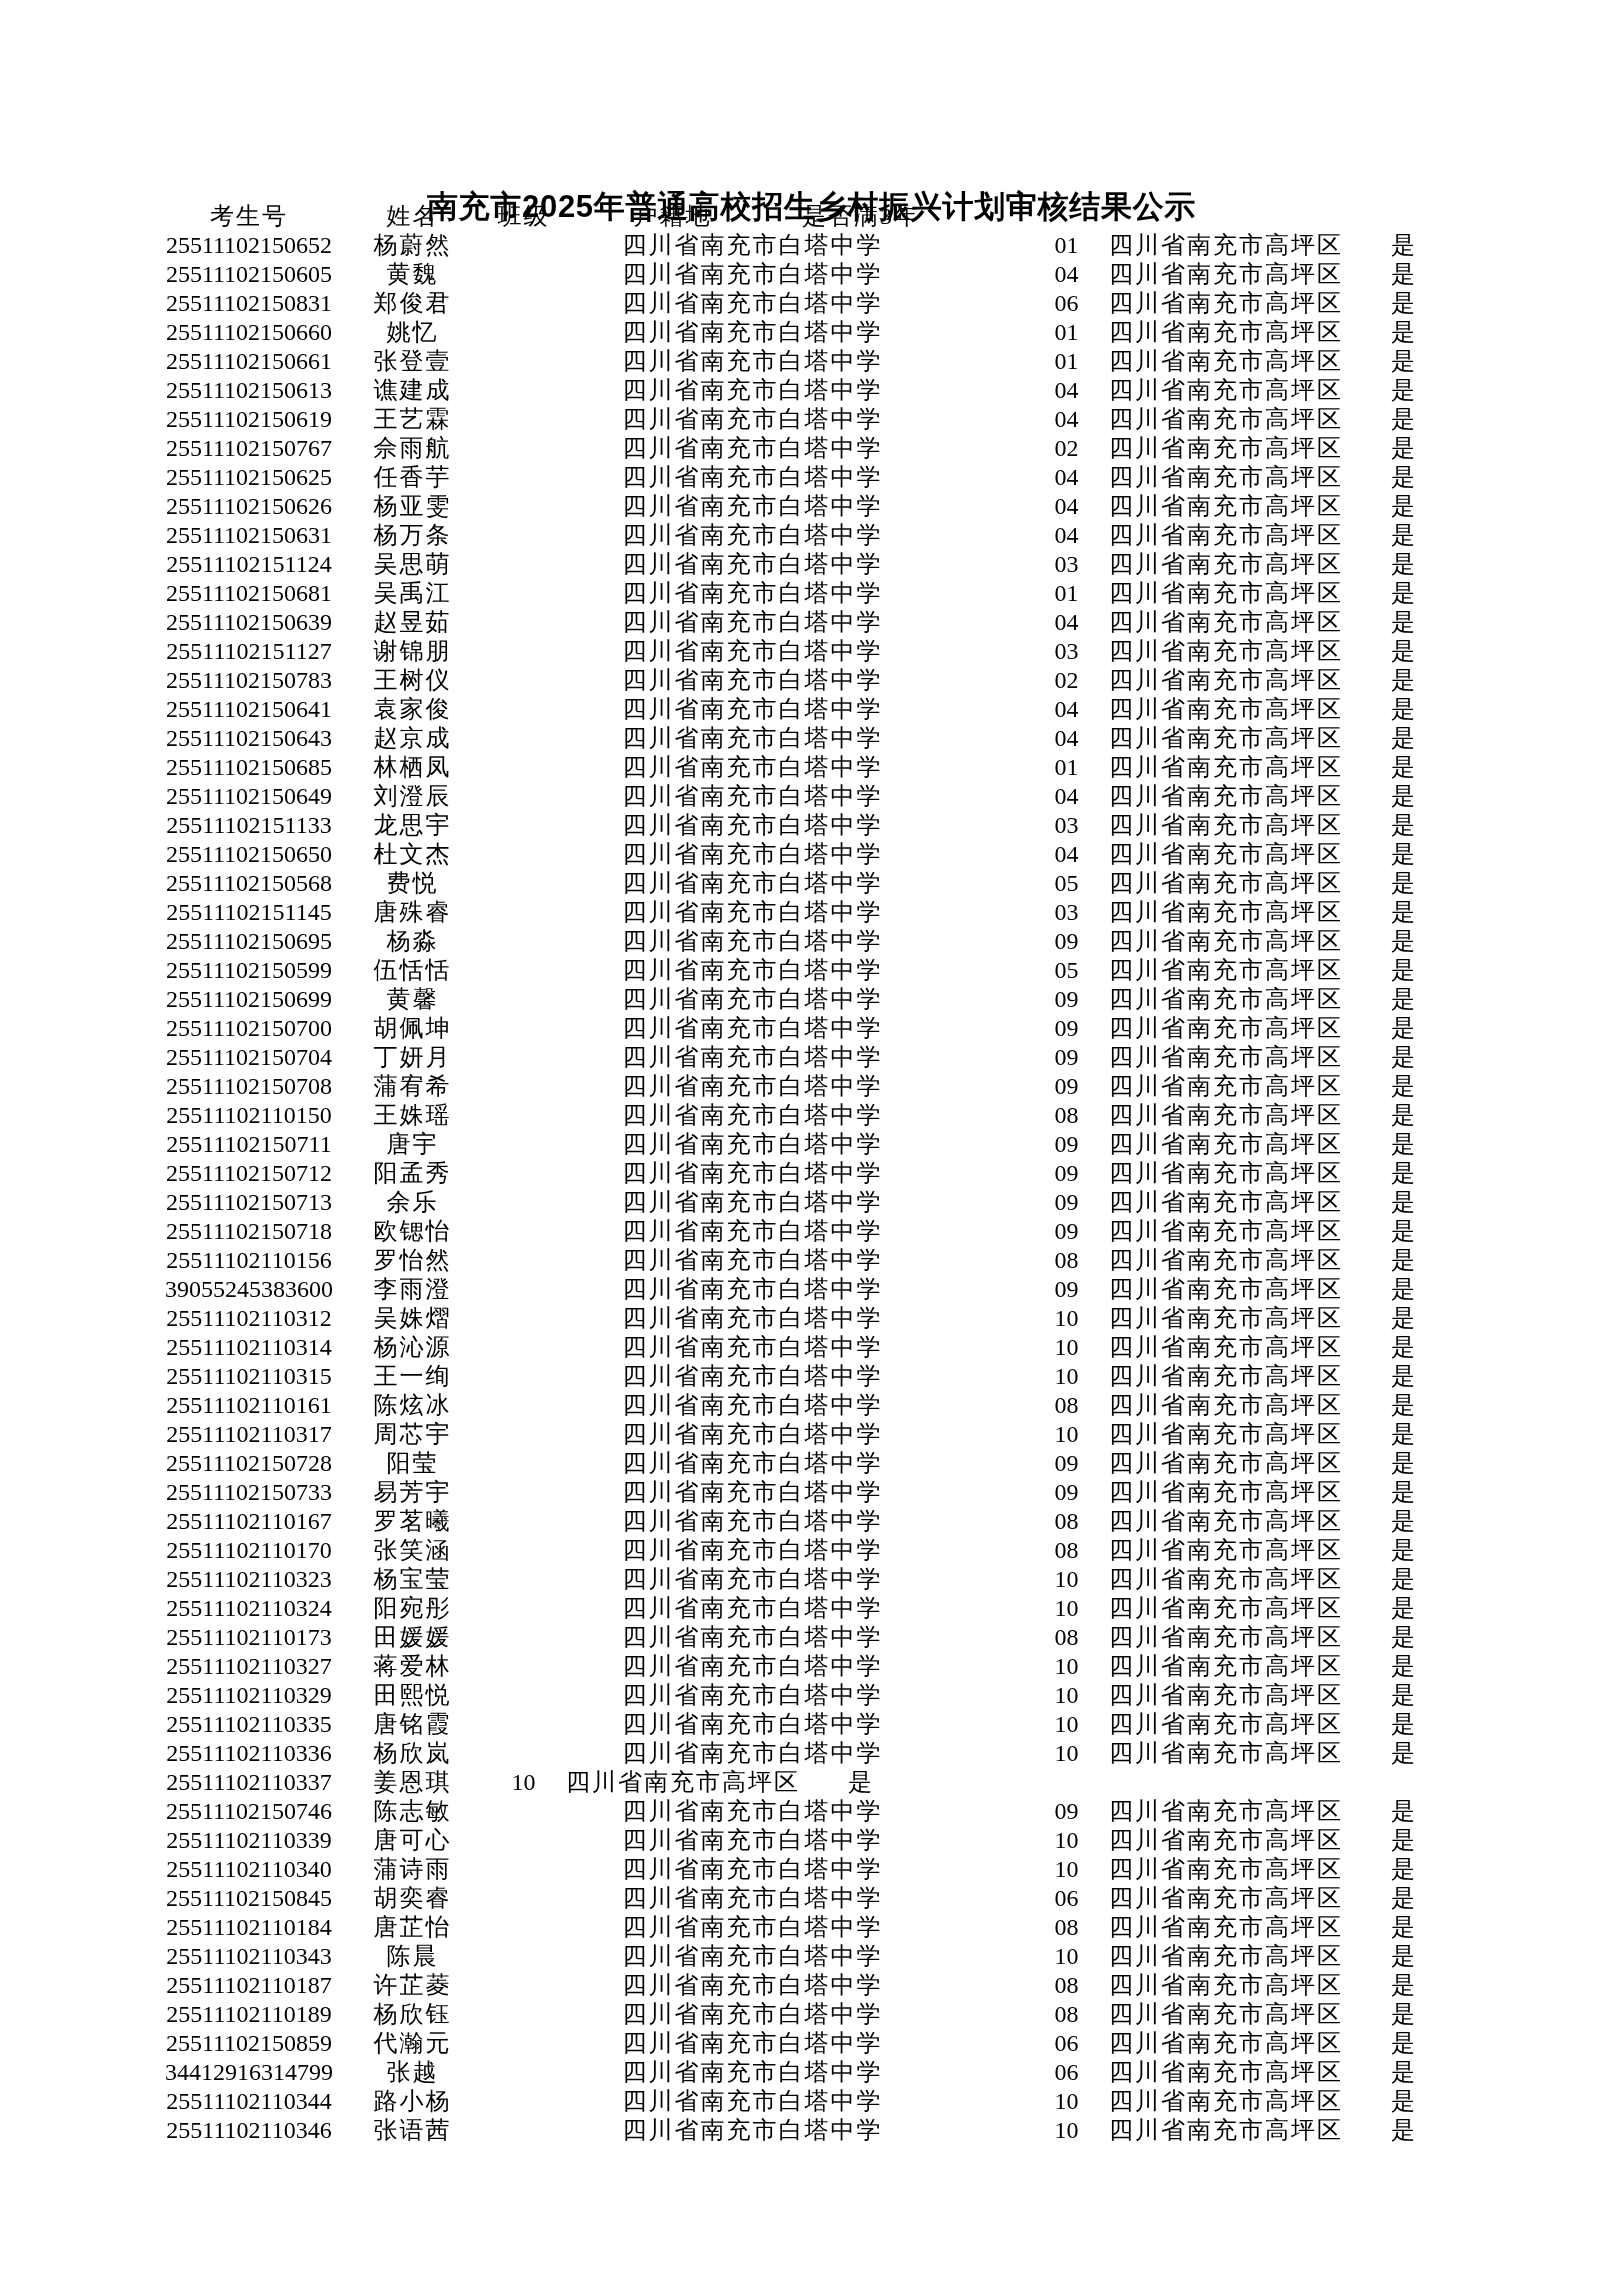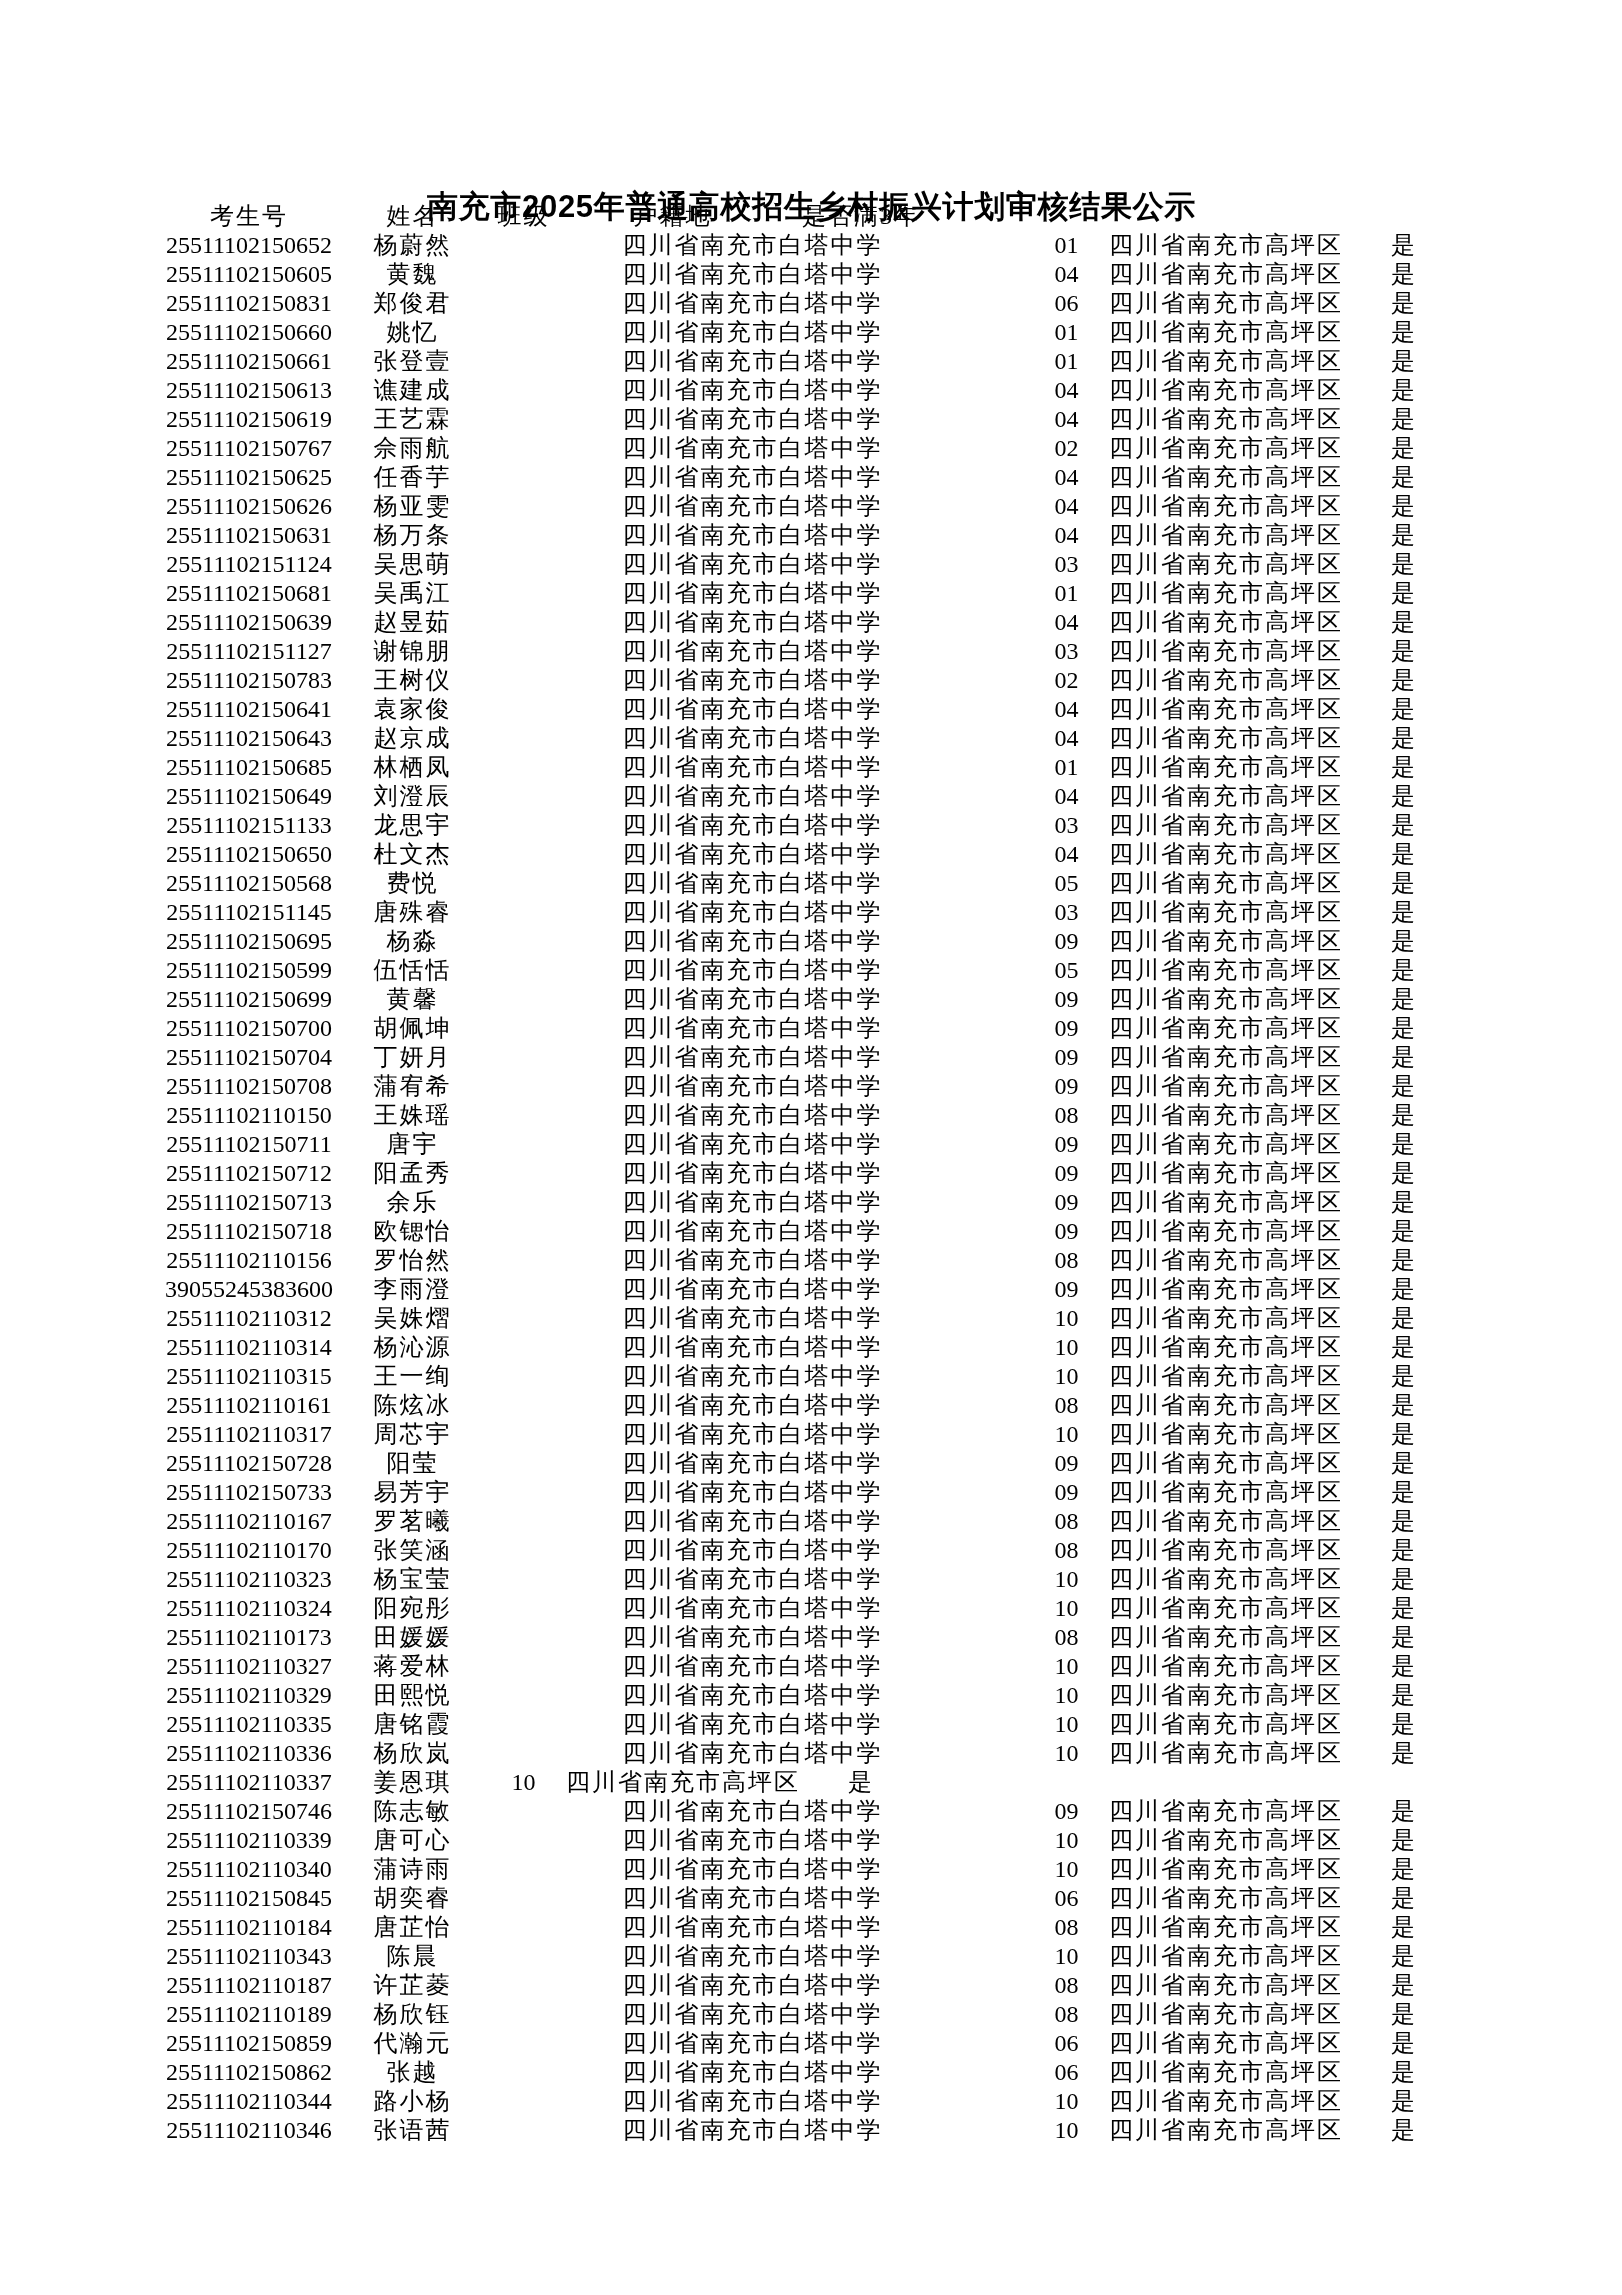--- a/index.html
+++ b/index.html
@@ -562,21 +562,21 @@
         </div>
         <div class="tr">
           <span class="td c0">25511102150859</span>
           <span class="td c1 cjk">代瀚元</span>
           <span class="td c2 cjk">四川省南充市白塔中学</span>
           <span class="td c3">06</span>
           <span class="td c4 cjk">四川省南充市高坪区</span>
           <span class="td c5 cjk">是</span>
         </div>
         <div class="tr">
-          <span class="td c0">25511102150862</span>
+          <span class="td c0">34412916314799</span>
           <span class="td c1 cjk">张越</span>
           <span class="td c2 cjk">四川省南充市白塔中学</span>
           <span class="td c3">06</span>
           <span class="td c4 cjk">四川省南充市高坪区</span>
           <span class="td c5 cjk">是</span>
         </div>
         <div class="tr">
           <span class="td c0">25511102110344</span>
           <span class="td c1 cjk">路小杨</span>
           <span class="td c2 cjk">四川省南充市白塔中学</span>

